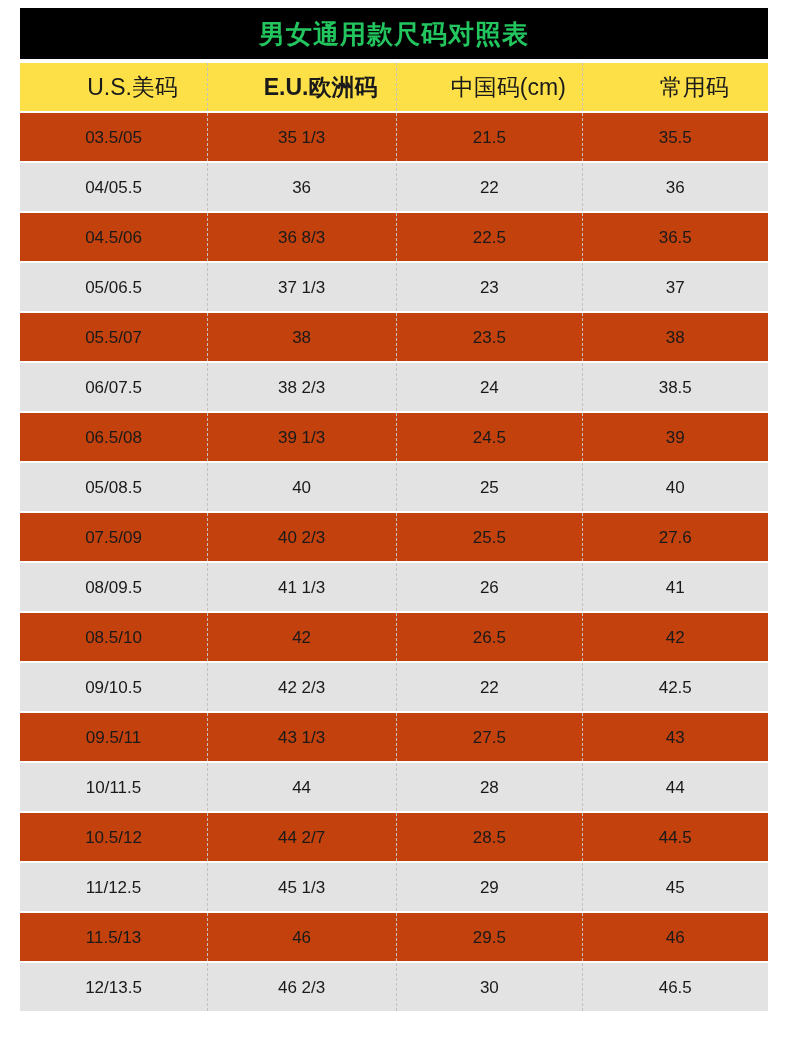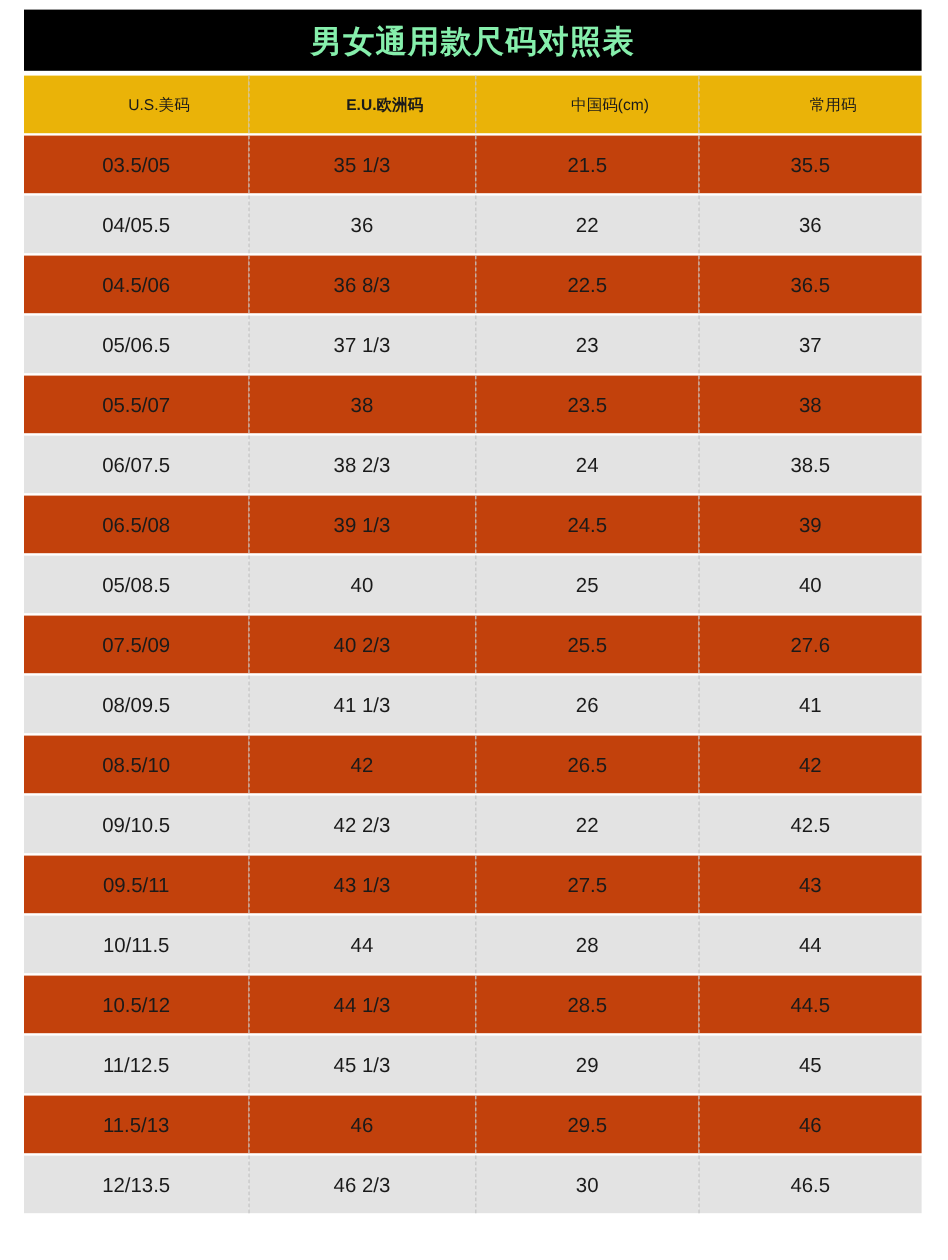--- a/index.html
+++ b/index.html
@@ -16,21 +16,21 @@
   #chart-root {
     position: relative;
     width: 790px;
     height: 1050px;
     box-sizing: border-box;
     padding: 8px 22px 0 20px;
   }
   .title-bar {
     height: 51px;
     background: #000000;
-    color: #86efac;
+    color: #22c55e;
     display: flex;
     align-items: center;
     justify-content: center;
   }
   .title-bar .title-text {
     font-size: 26px;
     font-weight: bold;
     letter-spacing: 1px;
     line-height: 1;
   }
@@ -52,22 +52,22 @@
     padding: 0;
     text-align: center;
     vertical-align: middle;
     color: #1a1a1a;
     font-size: 17px;
     font-weight: normal;
     line-height: 1;
     position: relative;
   }
   tr.header-row th {
-    background: #eab308;
-    font-size: 13px;
+    background: #fde047;
+    font-size: 23px;
     padding-left: 38px;
   }
   tr.header-row th.bold-head {
     font-weight: bold;
   }
   tr.body-row.odd td {
     background: #c2410c;
   }
   tr.body-row.even td {
     background: #e3e3e3;
@@ -188,21 +188,21 @@
           <td class="sep">43</td>
         </tr>
         <tr class="body-row even">
           <td>10/11.5</td>
           <td class="sep">44</td>
           <td class="sep">28</td>
           <td class="sep">44</td>
         </tr>
         <tr class="body-row odd">
           <td>10.5/12</td>
-          <td class="sep">44 1/3</td>
+          <td class="sep">44 2/7</td>
           <td class="sep">28.5</td>
           <td class="sep">44.5</td>
         </tr>
         <tr class="body-row even">
           <td>11/12.5</td>
           <td class="sep">45 1/3</td>
           <td class="sep">29</td>
           <td class="sep">45</td>
         </tr>
         <tr class="body-row odd">

